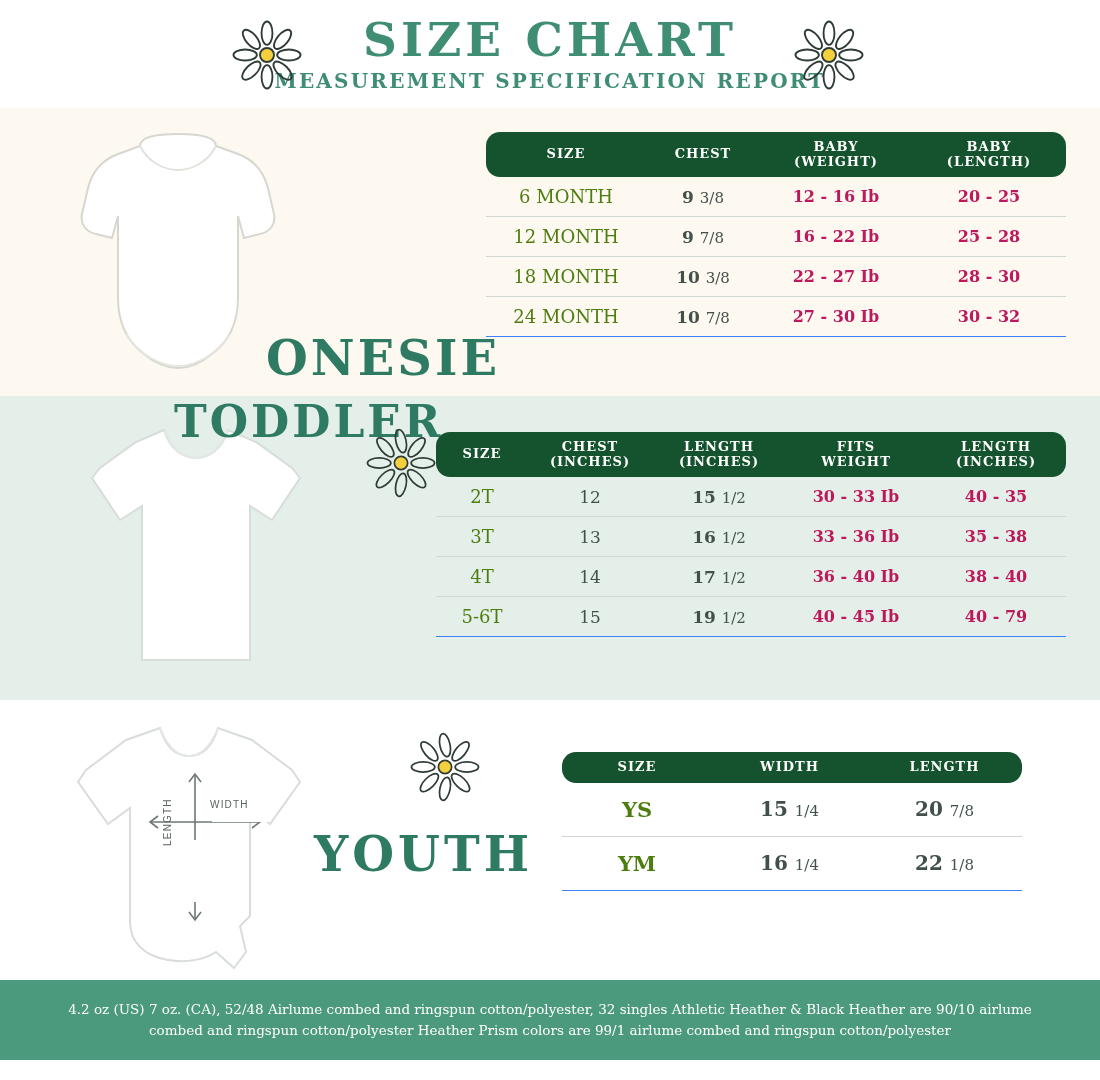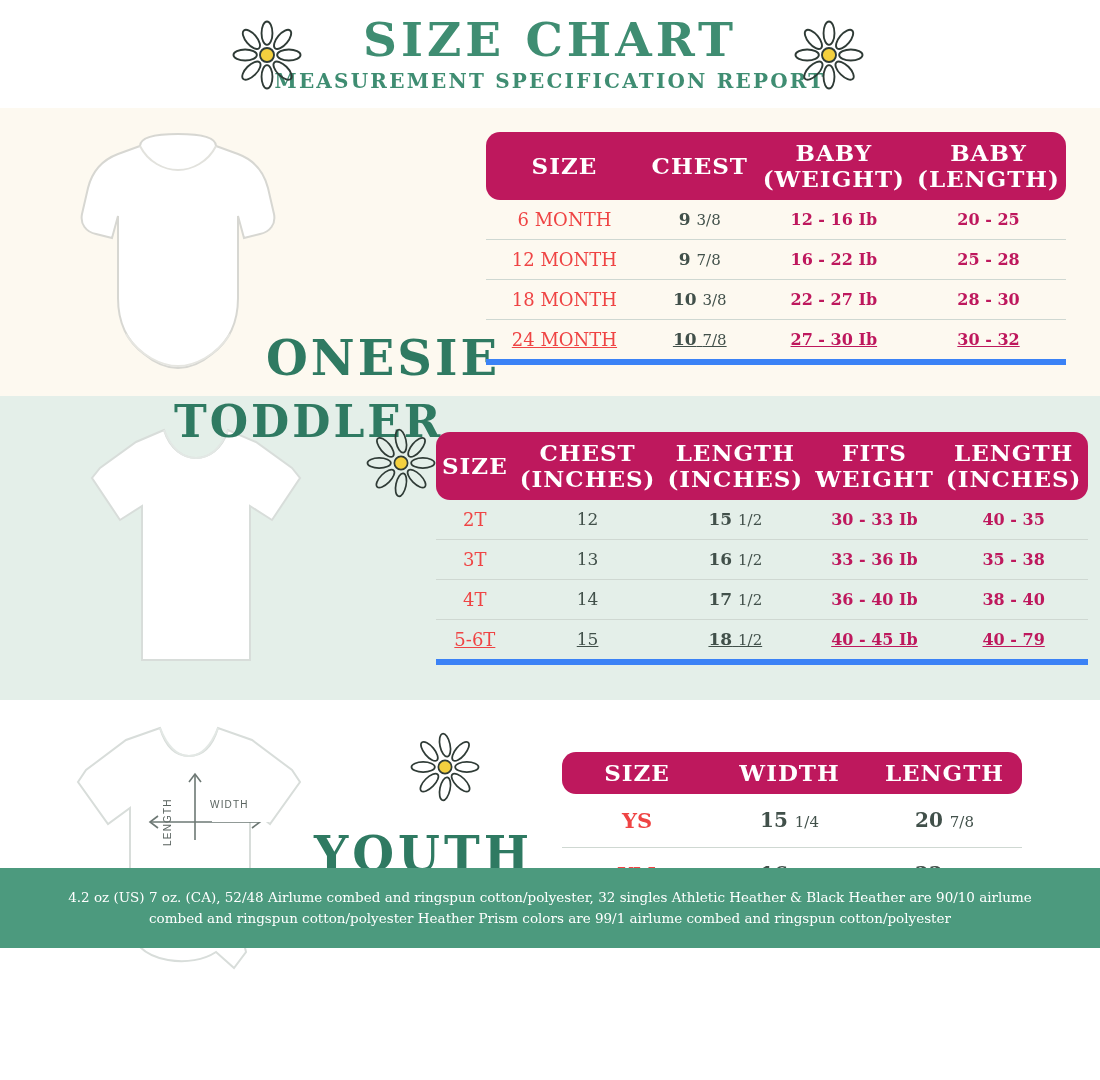--- a/index.html
+++ b/index.html
@@ -6,21 +6,21 @@
   html, body { margin: 0; padding: 0; }
   body {
     width: 1100px;
     height: 1080px;
     background: #ffffff;
     font-family: "Liberation Sans", sans-serif;
     color: #3f4a44;
     overflow: hidden;
   }
 
-  .page { position: relative; width: 1100px; height: 948px; }
+  .page { position: relative; width: 1100px; height: 1060px; }
 
   
   .header {
     height: 108px;
     background: #ffffff;
     display: flex;
     align-items: center;
     justify-content: center;
     position: relative;
   }
@@ -77,46 +77,46 @@
   .daisy-onesie { position: absolute; left: 302px; top: 288px; }
   .daisy-toddler { position: absolute; left: 318px; top: 432px; }
 
   
   .size-table {
     position: absolute;
     border-collapse: collapse;
     font-family: "Liberation Sans", sans-serif;
   }
   .size-table thead th {
-    background: #be185d;
+    background: #14532d;
     color: #ffffff;
     font-family: "DejaVu Serif", serif;
     font-weight: bold;
-    font-size: 23px;
+    font-size: 13px;
     letter-spacing: 1px;
     padding: 8px 6px;
     text-align: center;
     line-height: 1.12;
   }
   .size-table thead tr th:first-child { border-top-left-radius: 14px; border-bottom-left-radius: 14px; }
   .size-table thead tr th:last-child { border-top-right-radius: 14px; border-bottom-right-radius: 14px; }
   .size-table tbody td {
     border-bottom: 1px solid #cfd8d2;
     padding: 9px 6px;
     text-align: center;
     font-size: 17px;
     color: #41504a;
     font-family: "DejaVu Serif", serif;
   }
-  .size-table tbody tr:last-child td { border-bottom: 6px solid #3b82f6; text-decoration: underline; }
+  .size-table tbody tr:last-child td { border-bottom: 1px solid #3b82f6; }
   .size-table tbody td.strong { font-weight: bold; font-size: 16px; color: #be185d; }
   .size-table tbody td.sizecell {
     font-family: "DejaVu Serif", serif;
     font-size: 18px;
-    color: #ef4444;
+    color: #4d7c0f;
   }
   .size-table tbody td.frac { font-weight: bold; }
   .size-table tbody td.frac span.f { font-weight: normal; font-size: 15px; }
 
   .table-onesie { left: 486px; top: 132px; width: 580px; }
   .table-onesie th:nth-child(1) { width: 160px; }
   .table-onesie th:nth-child(2) { width: 114px; }
   .table-onesie th:nth-child(3) { width: 152px; }
   .table-onesie th:nth-child(4) { width: 154px; }
 
@@ -406,21 +406,21 @@
       <tr>
         <td class="sizecell">4T</td>
         <td>14</td>
         <td class="frac"><span>17</span> <span class="f">1/2</span></td>
         <td class="strong">36 - 40 Ib</td>
         <td class="strong">38 - 40</td>
       </tr>
       <tr>
         <td class="sizecell">5-6T</td>
         <td>15</td>
-        <td class="frac"><span>18</span> <span class="f">1/2</span></td>
+        <td class="frac"><span>19</span> <span class="f">1/2</span></td>
         <td class="strong">40 - 45 Ib</td>
         <td class="strong">40 - 79</td>
       </tr>
     </tbody>
   </table>
 
   <table class="size-table table-youth">
     <thead>
       <tr>
         <th><span>SIZE</span></th>

